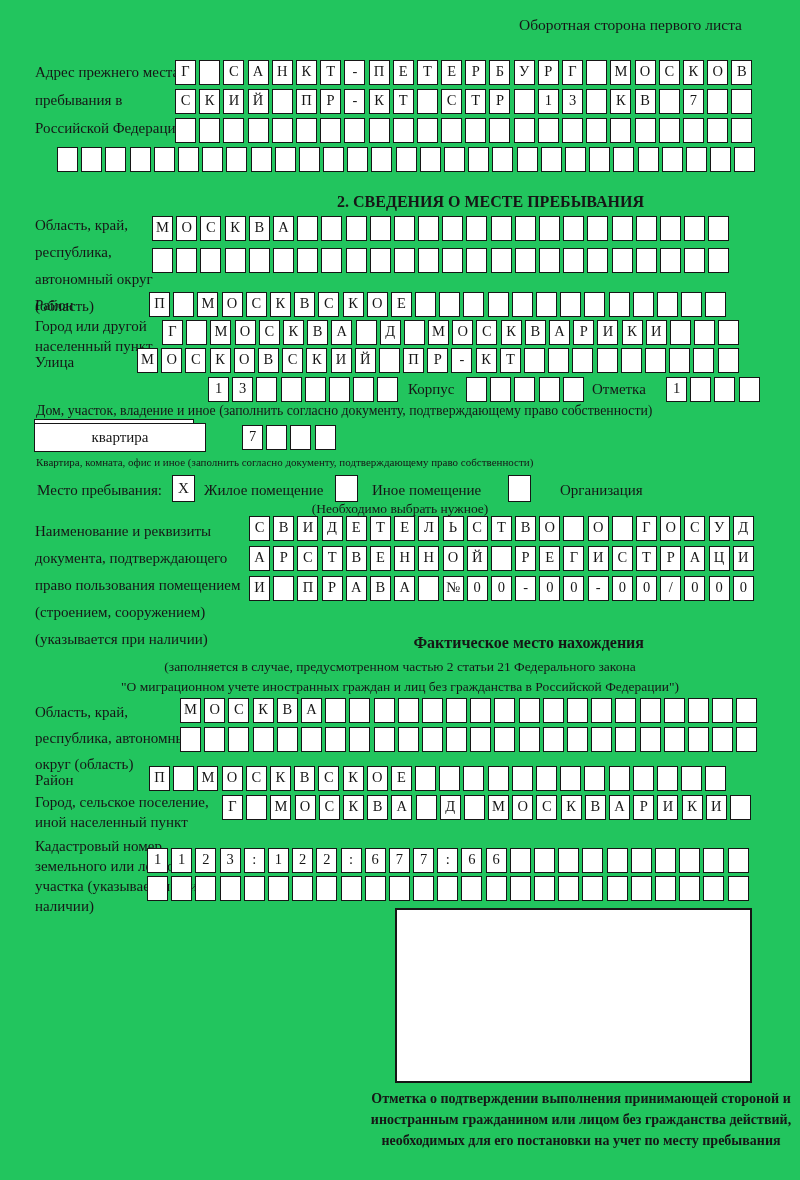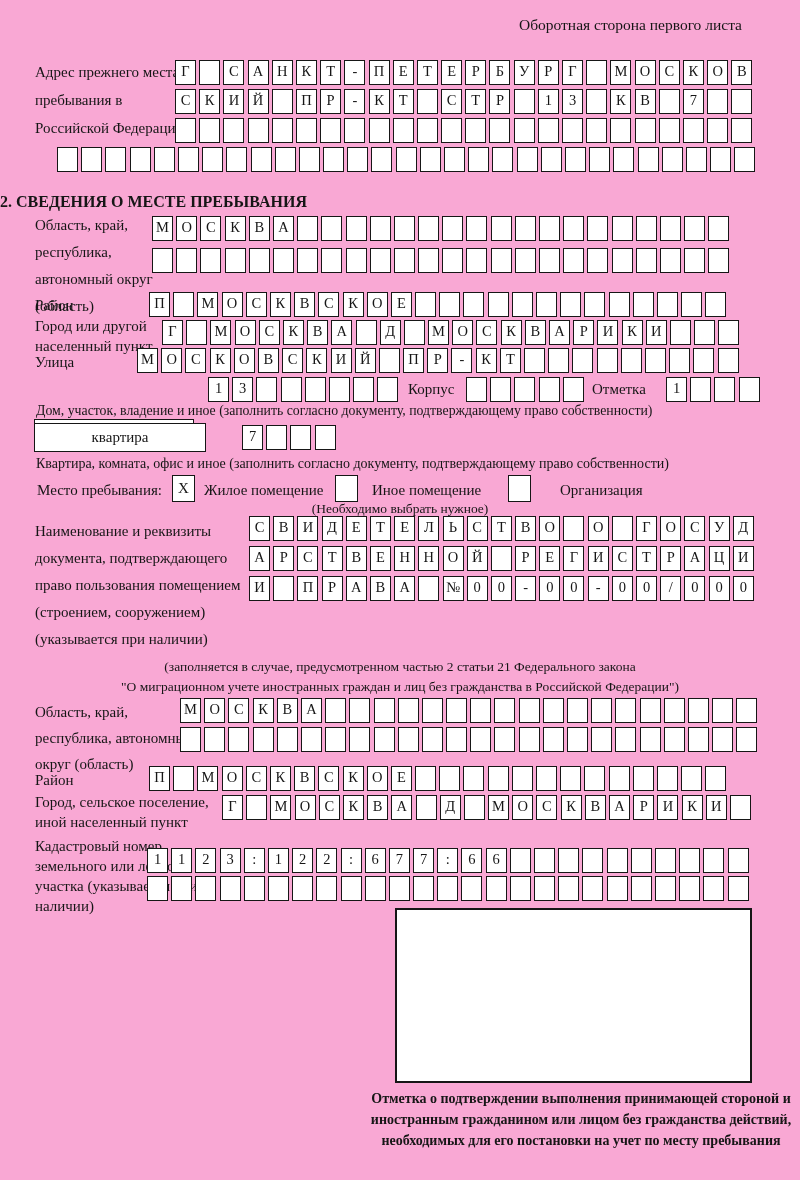--- a/index.html
+++ b/index.html
@@ -1,26 +1,26 @@
 <!DOCTYPE html>
 <html lang="ru"><head>
 <meta charset="utf-8">
 <style>
   html,body{margin:0;padding:0;background:#ffffff;}
   .page{
-    position:relative;width:800px;height:1180px;background:#f9a8d4;
+    position:relative;width:800px;height:1180px;background:#22c55e;
     font-family:"Liberation Serif","DejaVu Serif",serif;color:#161616;
     overflow:hidden;
   }
   .abs{position:absolute;}
   .label{font-size:15px;line-height:28px;}
   .label-tight{font-size:15px;line-height:20px;}
   .note{font-size:13.5px;text-align:center;width:800px;left:0;}
   .title-right{font-size:15.5px;}
-  .sec-title{font-size:16px;font-weight:bold;text-align:left;width:644px;left:0;}
+  .sec-title{font-size:16px;font-weight:bold;text-align:right;width:644px;left:0;}
   .cellrow{position:absolute;display:flex;}
   .cell{
     flex:none;width:21px;height:25px;margin-right:3.2px;
     border:1.7px solid #161616;box-sizing:border-box;
     font-size:14.5px;line-height:21px;text-align:center;background:#fff;
   }
   .widebox{
     position:absolute;border:1.8px solid #161616;box-sizing:border-box;
     text-align:center;font-size:15px;background:#fff;
   }
@@ -318,21 +318,21 @@
     </div>
   <div class="abs" style="left:36px;top:403px;font-size:13.8px;">Дом, участок, владение и иное (заполнить согласно документу, подтверждающему право собственности)</div>
 
   <div class="widebox" style="left:34px;top:423px;width:172px;height:29px;line-height:26px;">квартира</div>
   <div class="cellrow" style="left:242px;top:425px;">
       <span class="cell">7</span>
       <span class="cell"></span>
       <span class="cell"></span>
       <span class="cell"></span>
     </div>
-  <div class="abs" style="left:36px;top:456px;font-size:14px;">Квартира, комната, офис и иное (заполнить согласно документу, подтверждающему право собственности)</div>
+  <div class="abs" style="left:36px;top:456px;font-size:11px;">Квартира, комната, офис и иное (заполнить согласно документу, подтверждающему право собственности)</div>
 
   <div class="abs label" style="left:37px;top:476px;">Место пребывания:</div>
   <div class="chk" style="left:172px;top:475px;">X</div>
   <div class="abs label" style="left:204px;top:476px;">Жилое помещение</div>
   <div class="chk" style="left:335px;top:475px;"></div>
   <div class="abs label" style="left:372px;top:476px;">Иное помещение</div>
   <div class="chk" style="left:508px;top:475px;"></div>
   <div class="abs label" style="left:560px;top:476px;">Организация</div>
   <div class="abs note" style="top:501px;">(Необходимо выбрать нужное)</div>
 
@@ -400,20 +400,21 @@
       <span class="cell">0</span>
       <span class="cell">-</span>
       <span class="cell">0</span>
       <span class="cell">0</span>
       <span class="cell">/</span>
       <span class="cell">0</span>
       <span class="cell">0</span>
       <span class="cell">0</span>
     </div>
 
+  <div class="abs sec-title" style="top:634px;">Фактическое место нахождения</div>
   <div class="abs note" style="top:659px;">(заполняется в случае, предусмотренном частью 2 статьи 21 Федерального закона</div>
   <div class="abs note" style="top:679px;">"О миграционном учете иностранных граждан и лиц без гражданства в Российской Федерации")</div>
 
   <div class="abs label-tight" style="left:35px;top:699px;width:160px;line-height:26px;">Область, край, республика, автономный округ (область)</div>
   <div class="cellrow" style="left:180px;top:698px;">
       <span class="cell">М</span>
       <span class="cell">О</span>
       <span class="cell">С</span>
       <span class="cell">К</span>
       <span class="cell">В</span>

